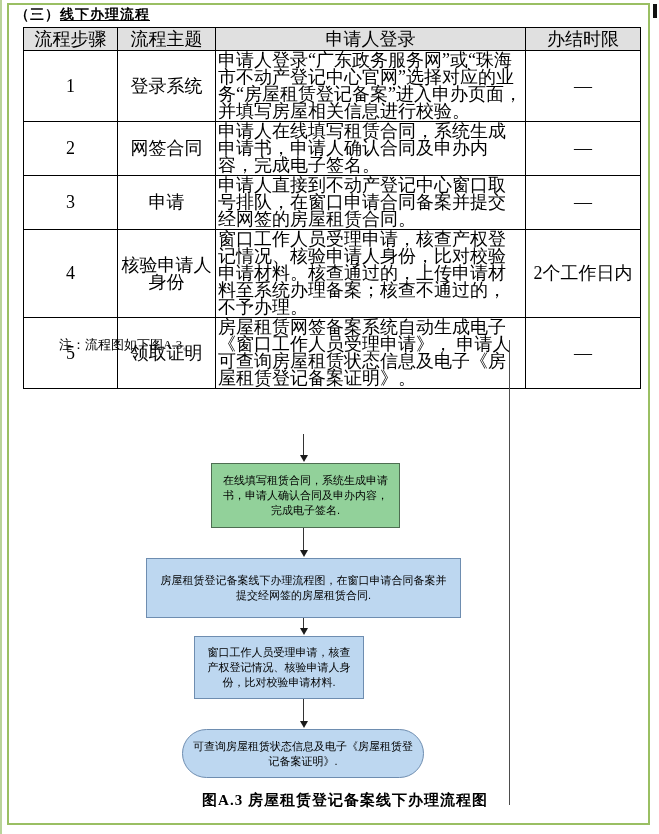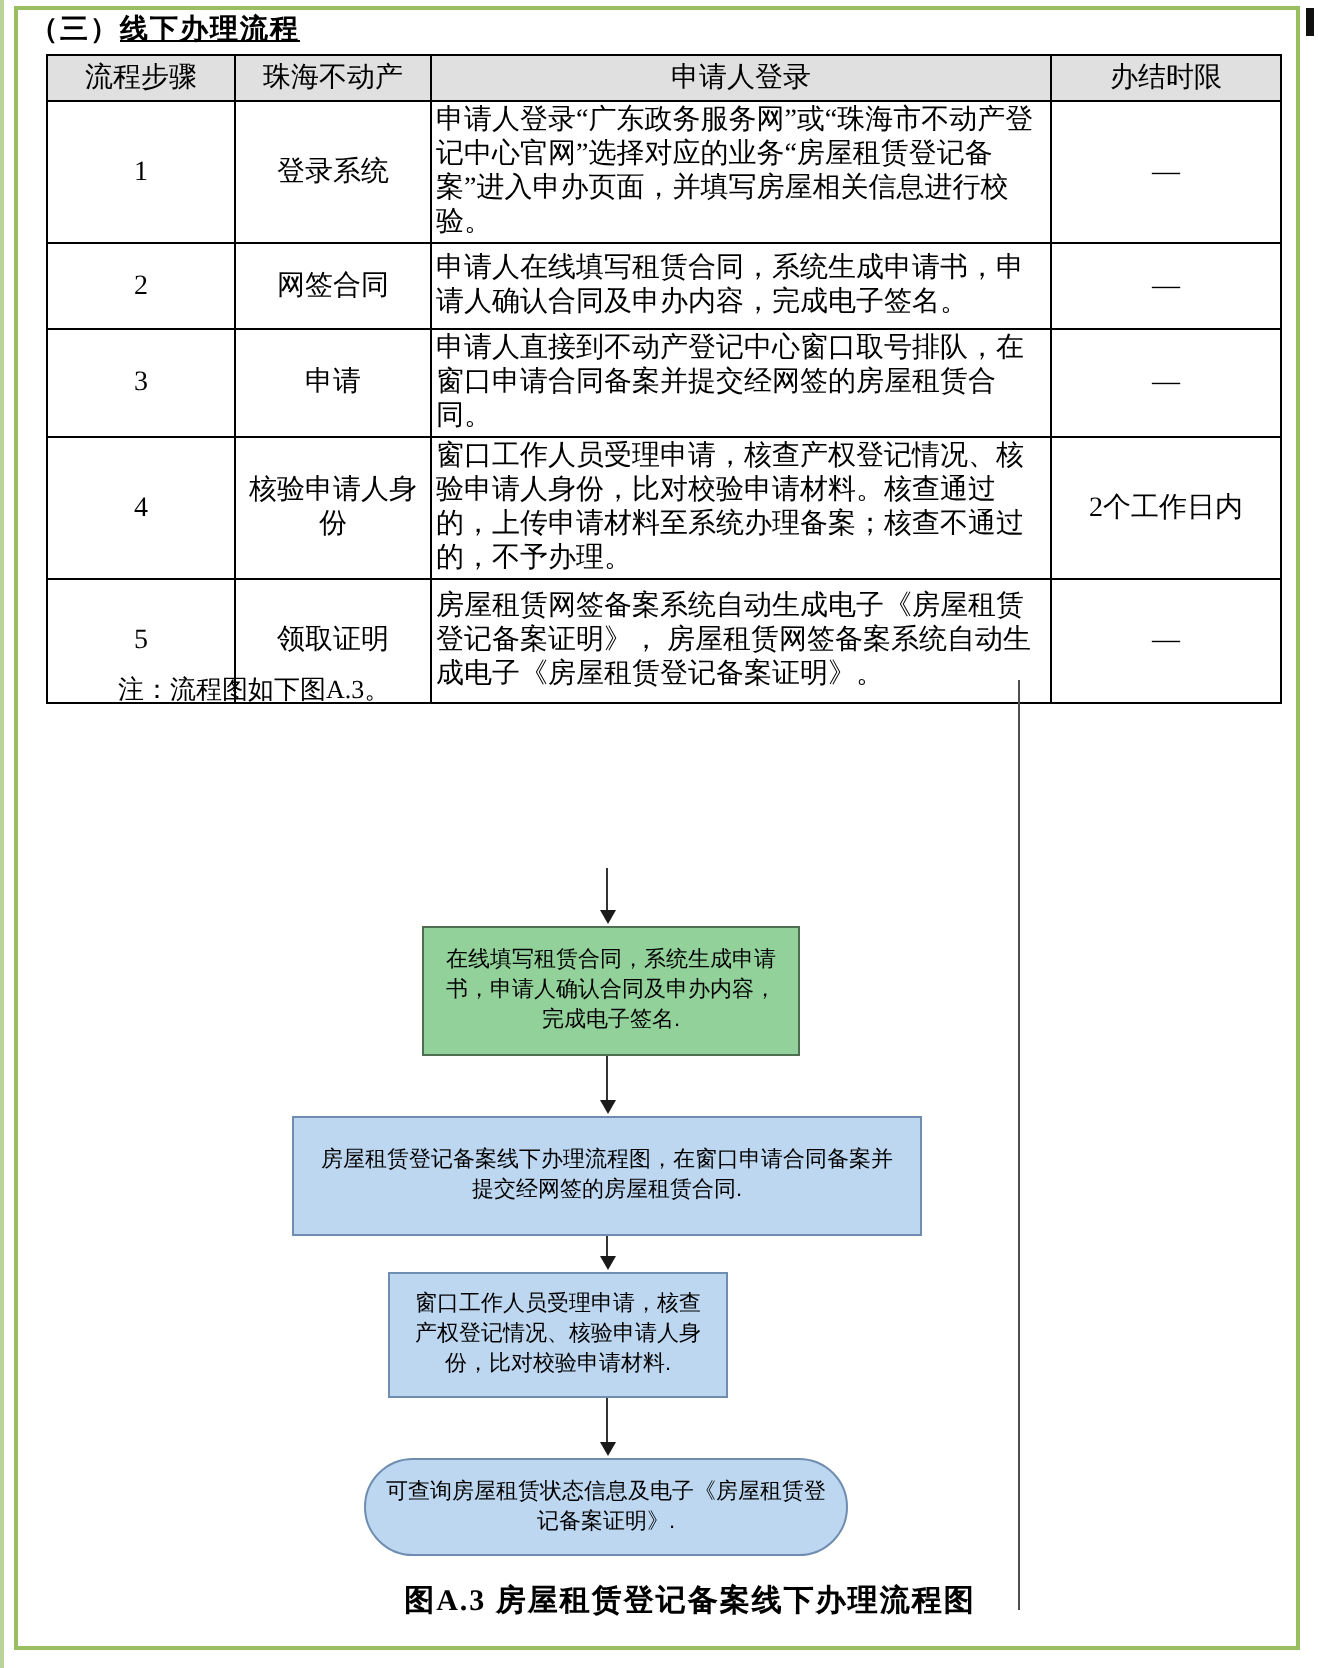--- a/index.html
+++ b/index.html
@@ -34,21 +34,21 @@
     letter-spacing:1px;
     white-space:nowrap;
   }
   .section-title .underlined{text-decoration:underline;}
   
   .flow-table{
     position:absolute;left:23px;top:27px;
     width:617px;
     border-collapse:collapse;
     table-layout:fixed;
-    font-size:14px;
+    font-size:18px;
   }
   .flow-table th,.flow-table td{
     border:1px solid #000;
     vertical-align:middle;
     line-height:17px;
     padding:1px 2px;
     overflow:hidden;
   }
   .flow-table th{
     background:#e0e0e0;
@@ -126,21 +126,21 @@
   <table class="flow-table">
     <colgroup>
       <col class="col-step">
         <col class="col-topic">
         <col class="col-desc">
         <col class="col-limit">
     </colgroup>
     <thead>
       <tr>
         <th>流程步骤</th>
-        <th>珠海不动产</th>
+        <th>流程主题</th>
         <th>申请人登录</th>
         <th>办结时限</th>
       </tr>
     </thead>
     <tbody>
       <tr class="r1">
         <td class="cell-center">1</td>
         <td class="cell-center">登录系统</td>
         <td class="cell-desc">申请人登录“广东政务服务网”或“珠海市不动产登记中心官网”选择对应的业务“房屋租赁登记备案”进入申办页面，并填写房屋相关信息进行校验。</td>
         <td class="cell-center">—</td>
@@ -159,21 +159,21 @@
       </tr>
       <tr class="r4">
         <td class="cell-center">4</td>
         <td class="cell-center">核验申请人身份</td>
         <td class="cell-desc">窗口工作人员受理申请，核查产权登记情况、核验申请人身份，比对校验申请材料。核查通过的，上传申请材料至系统办理备案；核查不通过的，不予办理。</td>
         <td class="cell-center">2个工作日内</td>
       </tr>
       <tr class="r5">
         <td class="cell-center">5</td>
         <td class="cell-center">领取证明</td>
-        <td class="cell-desc">房屋租赁网签备案系统自动生成电子《房屋租赁登记备案证明》， 房屋租赁网签备案系统自动生成电子《房屋租赁登记备案证明》。</td>
+        <td class="cell-desc">房屋租赁网签备案系统自动生成电子《窗口工作人员受理申请》， 申请人可查询房屋租赁状态信息及电子《房屋租赁登记备案证明》。</td>
         <td class="cell-center">—</td>
       </tr>
     </tbody>
   </table>
 
   <div class="note">注：流程图如下图A.3。</div>
 
   <div class="conn c1"></div>
   <div class="arrowhead h1"></div>
 

